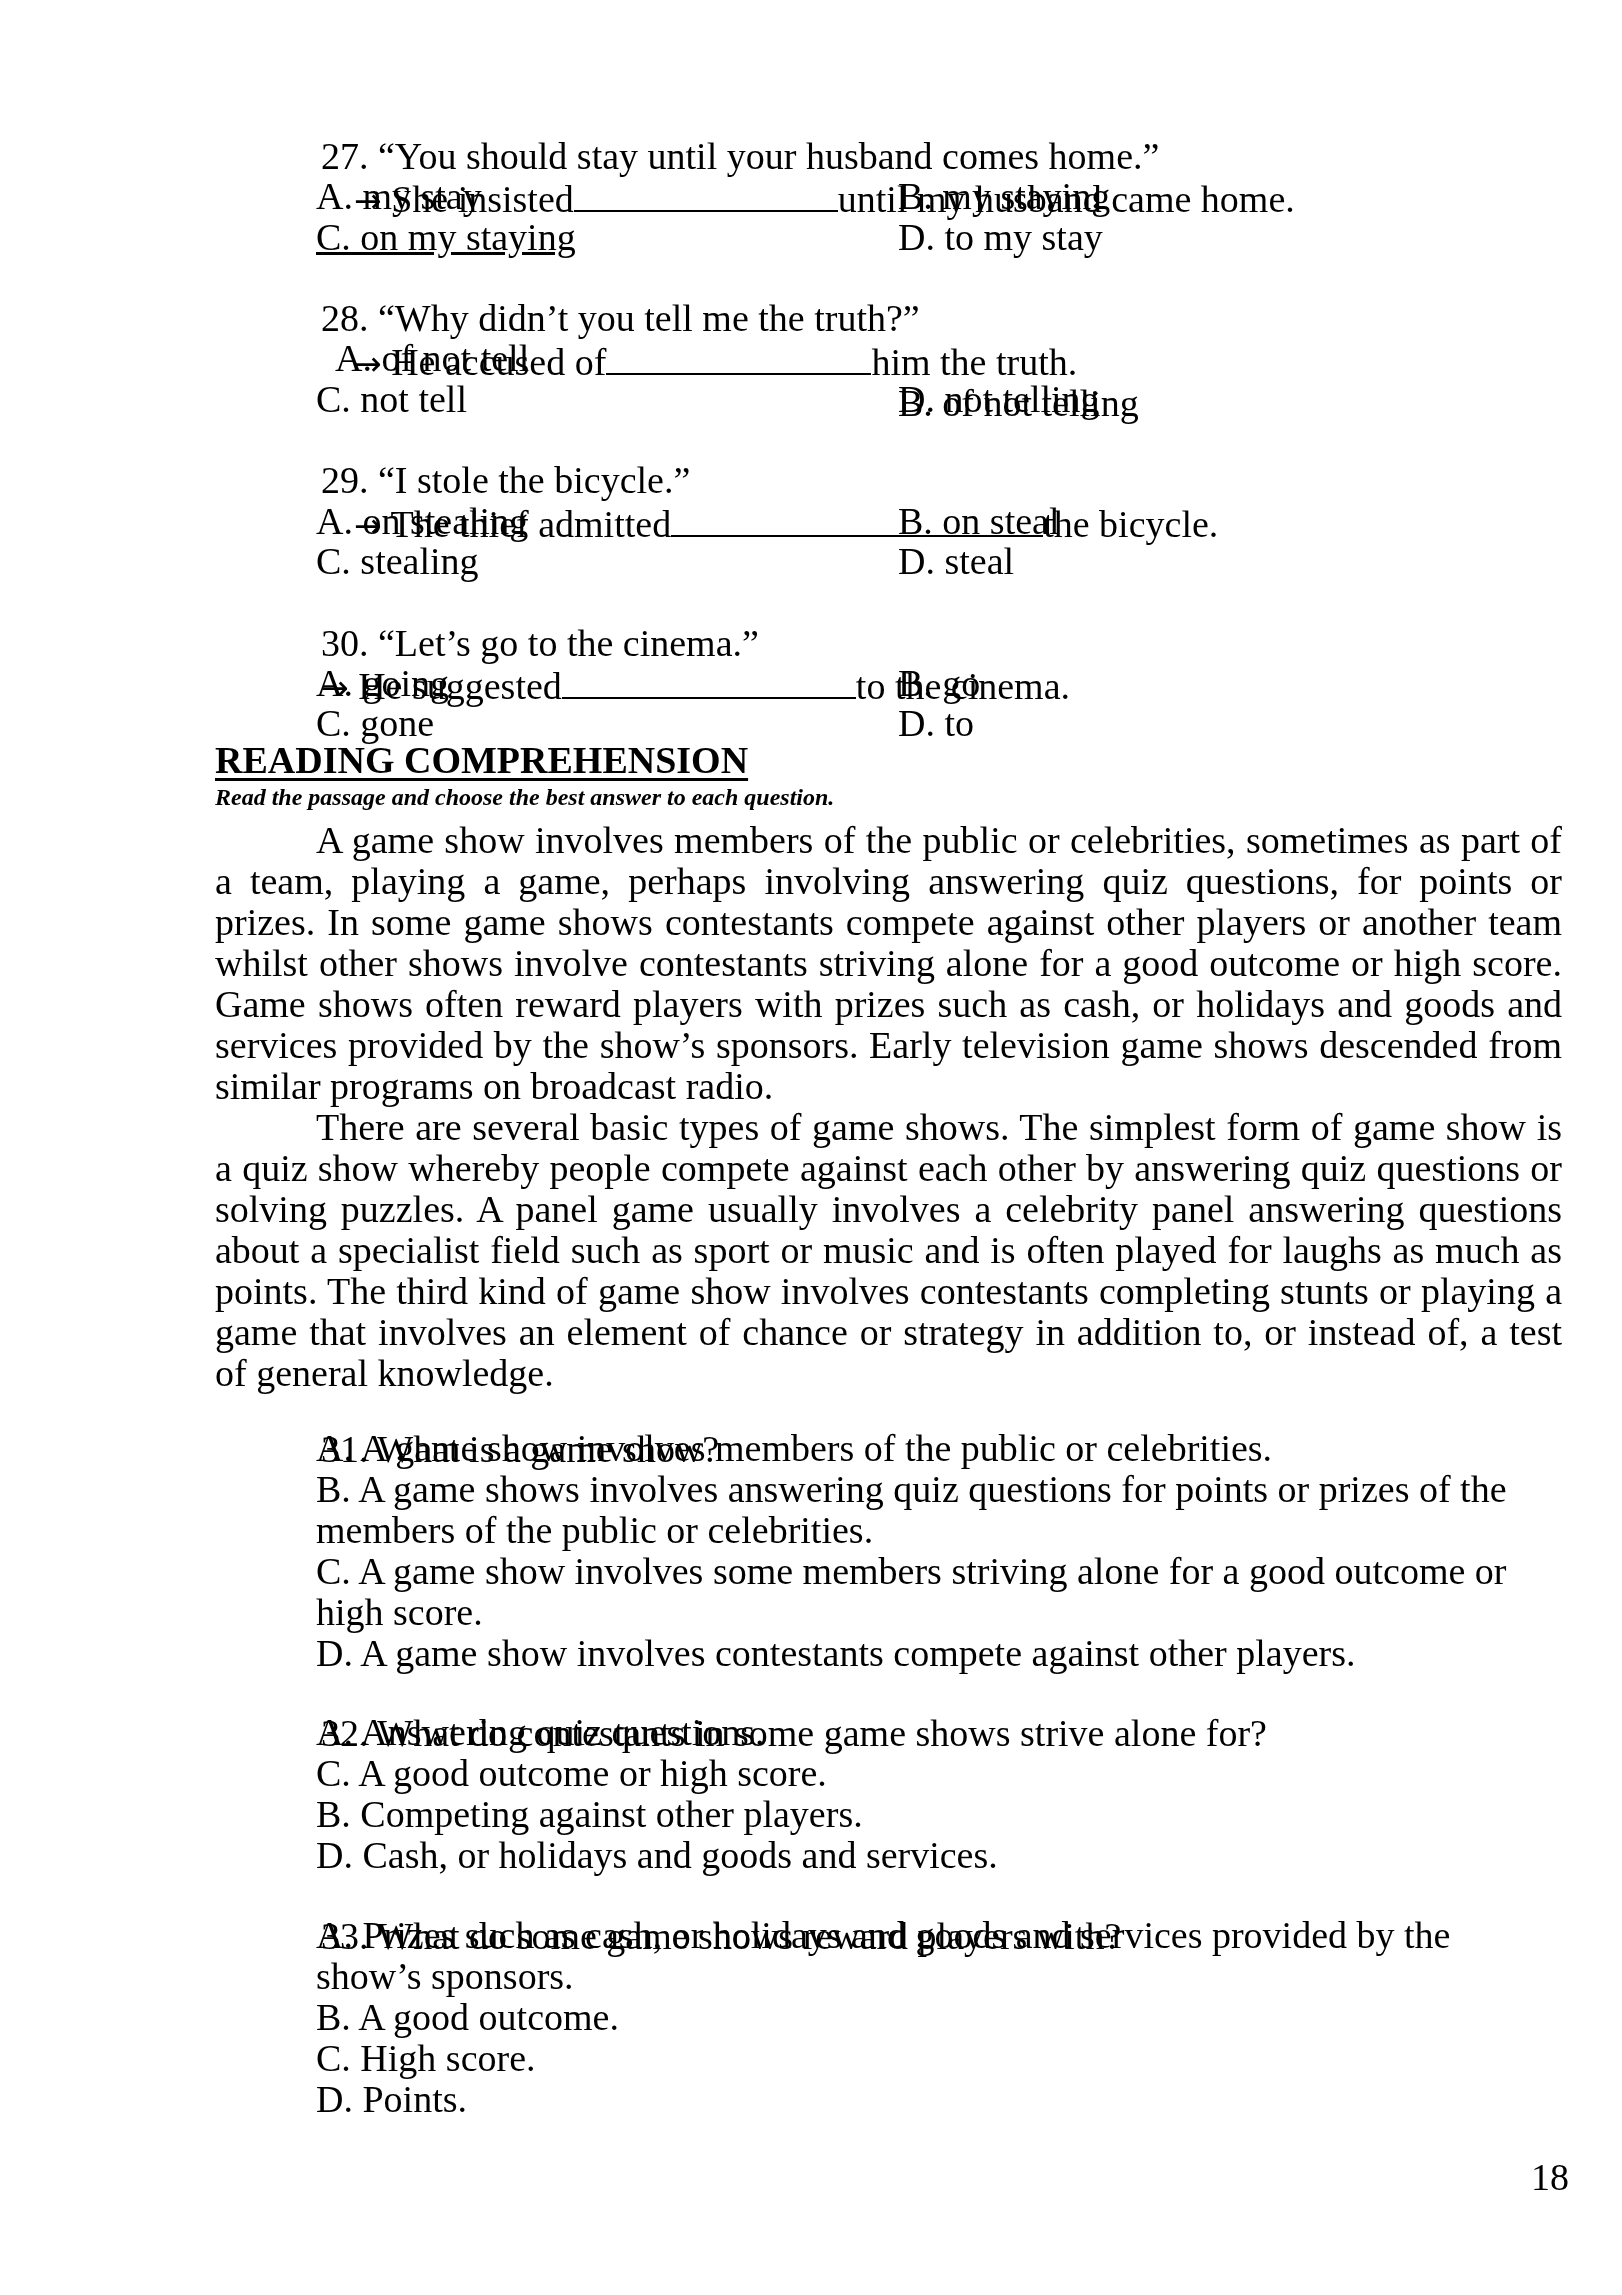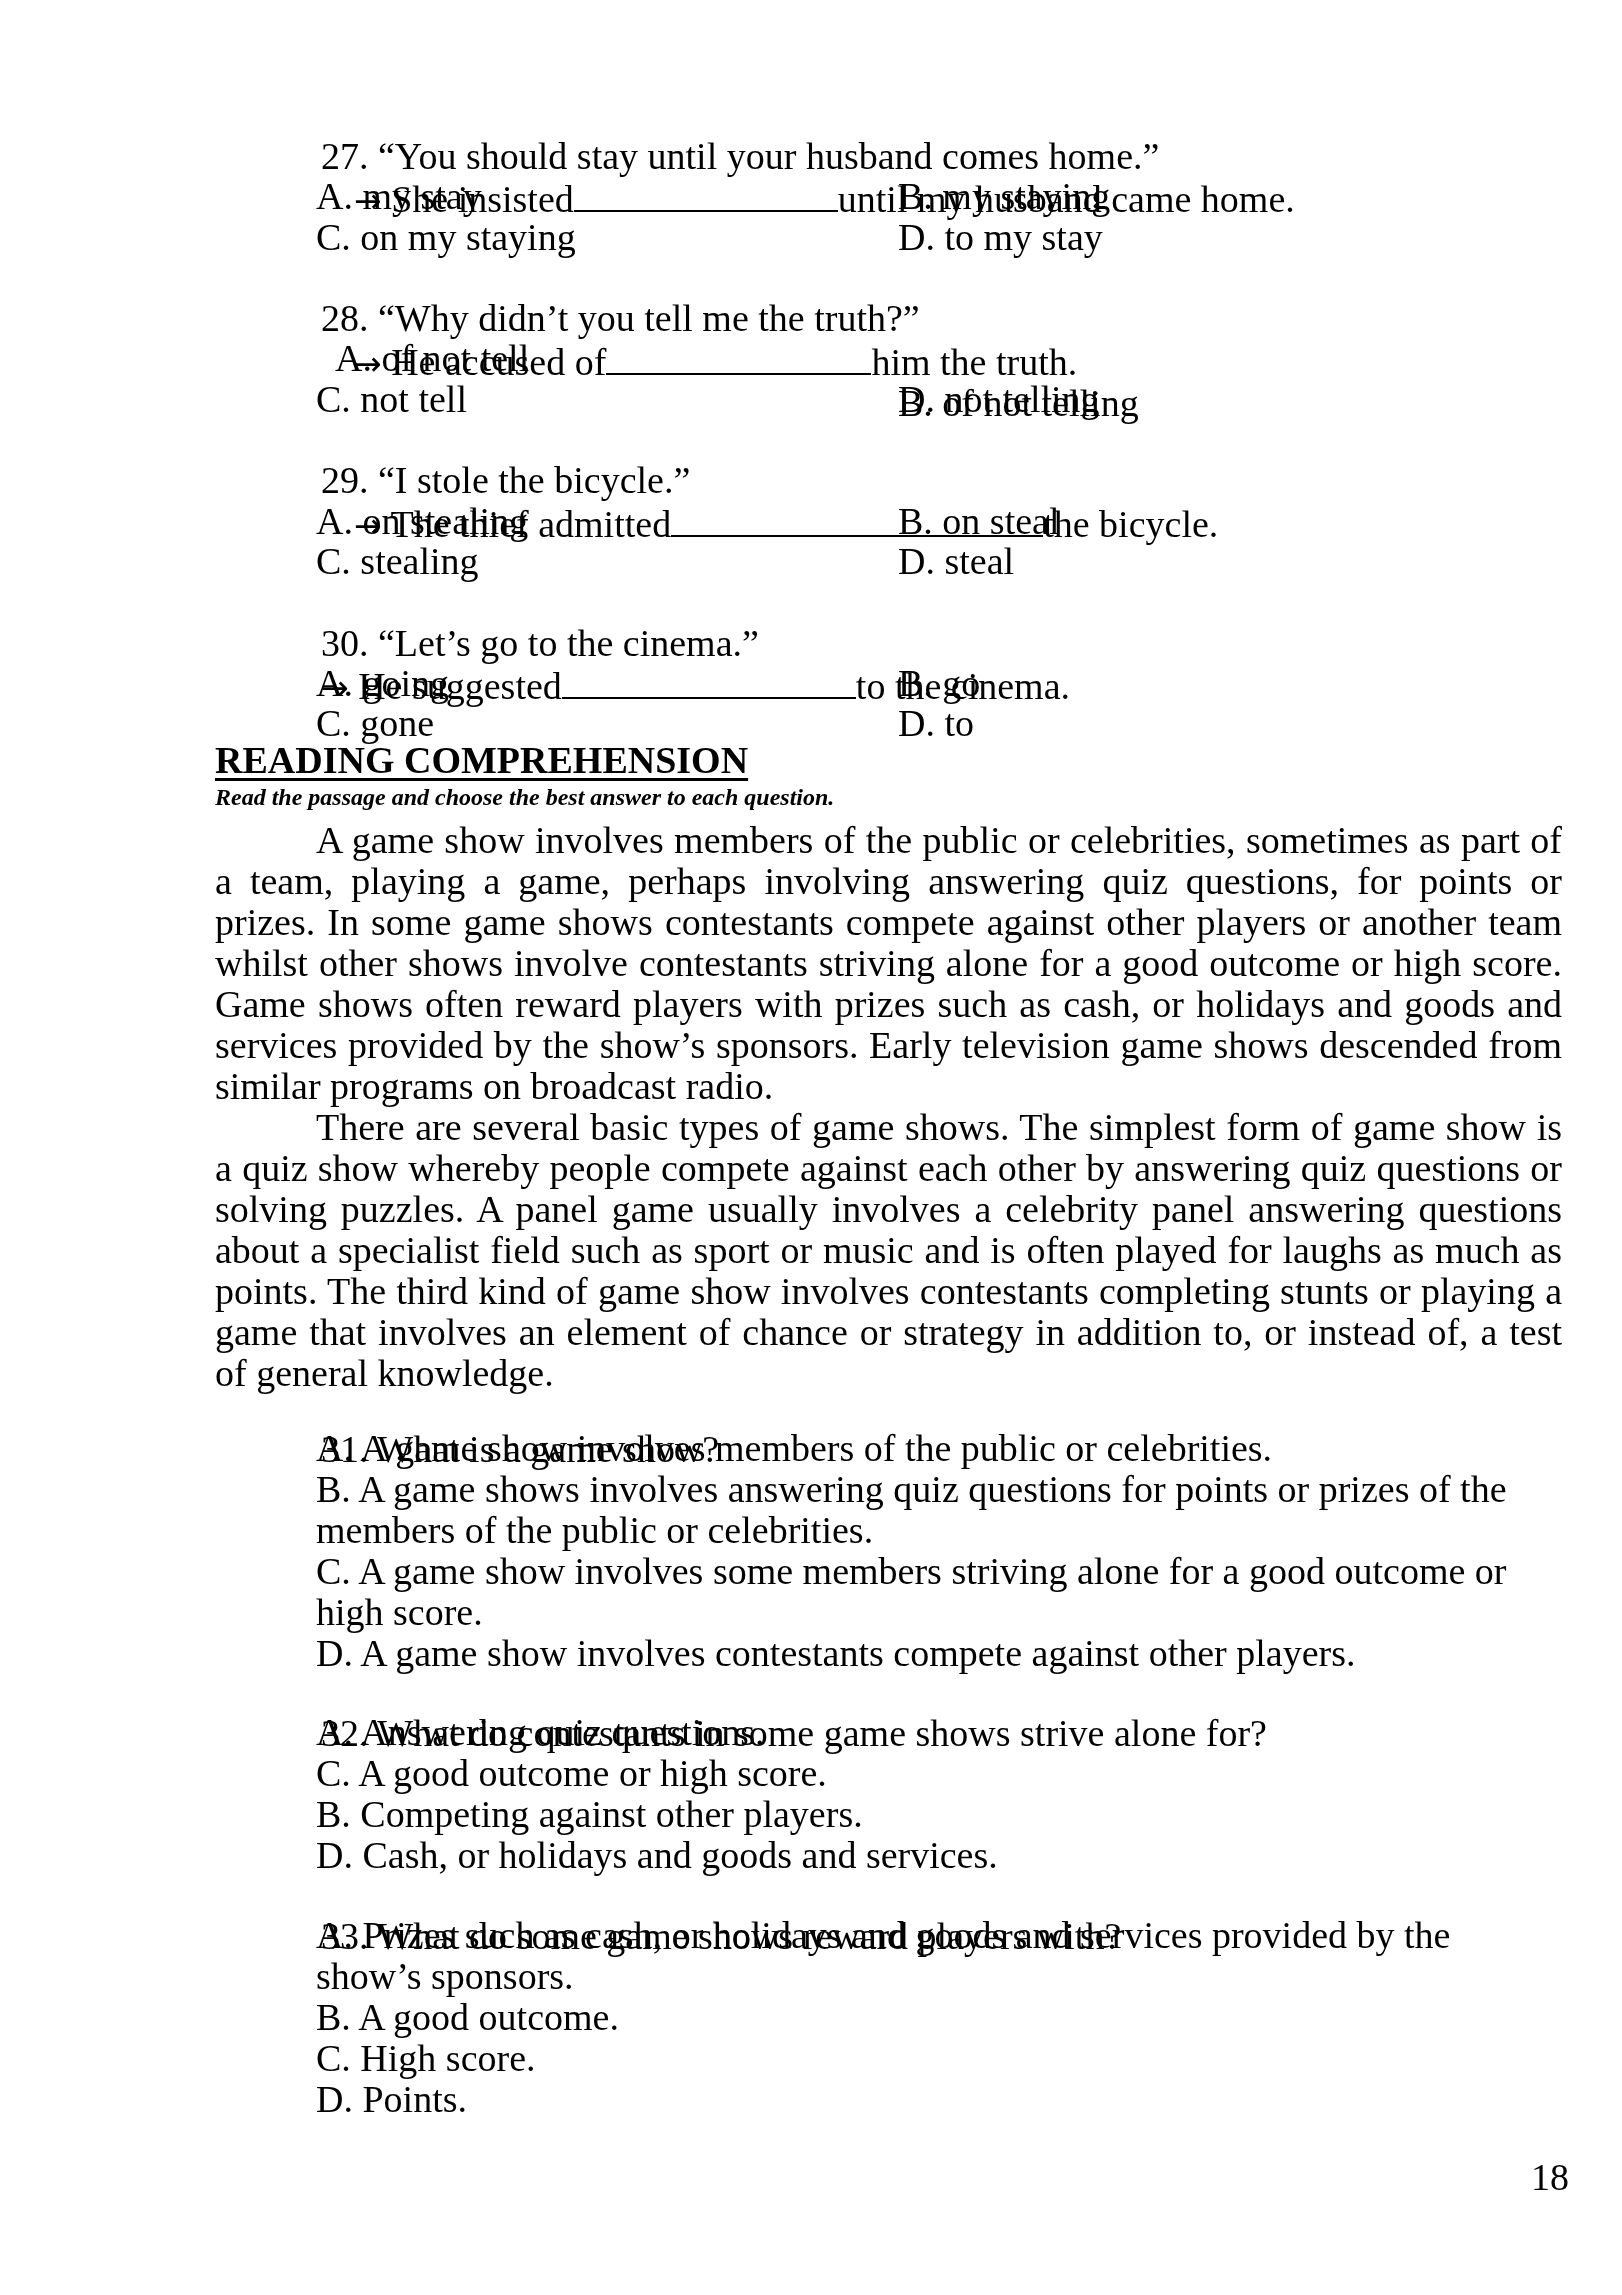--- a/index.html
+++ b/index.html
@@ -41,21 +41,21 @@
 <div class="page">
 
   <div class="line" style="left:283px; top:95px;">
     <span>27.</span> <span>“You should stay until your husband comes home.”</span>
   </div>
   <div class="line" style="left:316px; top:135px;">
     <span class="arrow">→</span> <span>She insisted</span><span class="blank" style="width:264px;"></span><span>until my husband came home.</span>
   </div>
   <div class="line" style="left:316px; top:176px;">A. my stay</div>
   <div class="line" style="left:898px; top:176px;">B. my staying</div>
-  <div class="line" style="left:316px; top:217px;">C. on my staying</div>
+  <div class="line" style="left:316px; top:217px;text-decoration:underline;">C. on my staying</div>
   <div class="line" style="left:898px; top:217px;">D. to my stay</div>
 
   <div class="line" style="left:283px; top:257px;">
     <span>28.</span> <span>“Why didn’t you tell me the truth?”</span>
   </div>
   <div class="line" style="left:316px; top:298px;">
     <span class="arrow">→</span> <span>He accused of</span><span class="blank" style="width:265px;"></span><span>him the truth.</span>
   </div>
   <div class="line" style="left:316px; top:338px;margin-left:19px;">A. of not tell</div>
   <div class="line" style="left:898px; top:338px;margin-top:45px;">B. of not telling</div>

